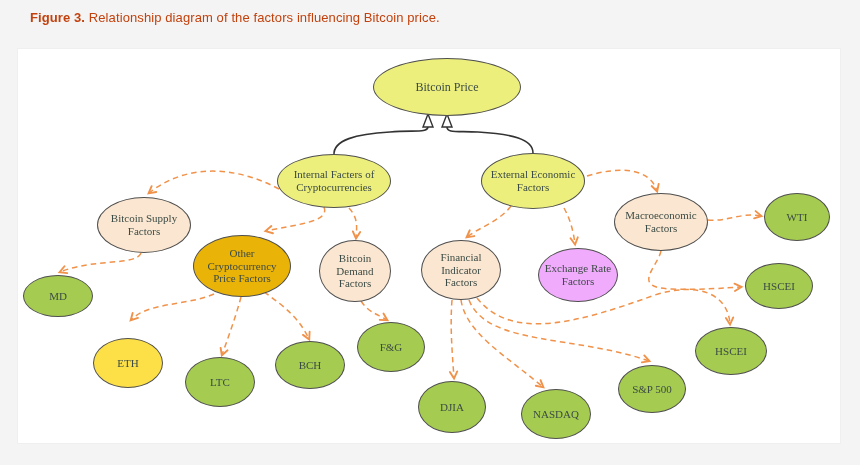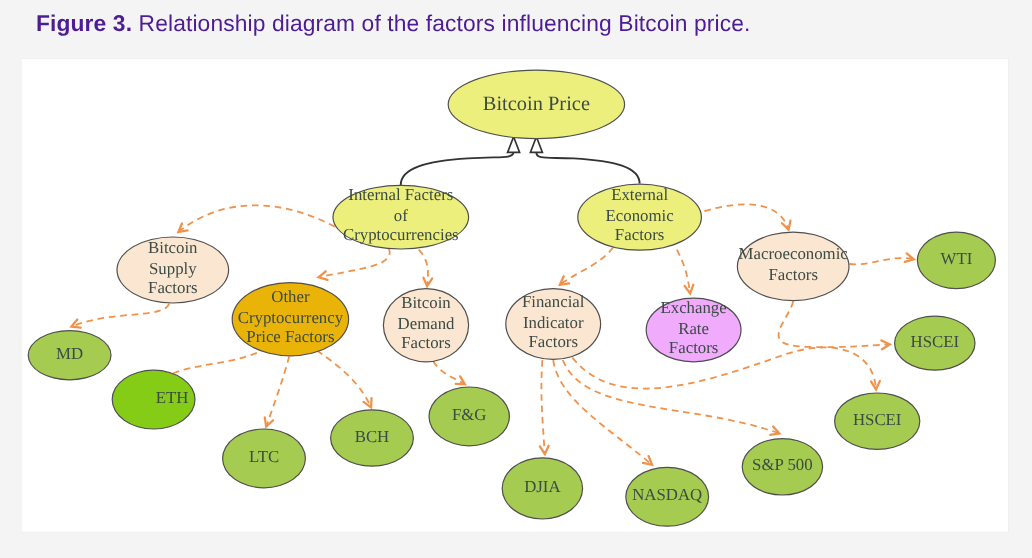--- a/index.html
+++ b/index.html
@@ -3,41 +3,41 @@
 <meta charset="utf-8">
 <style>
   html,body{margin:0;padding:0;}
   body{
     width:860px;height:465px;position:relative;overflow:hidden;
     background:#f5f4f5;
     font-family:"Liberation Sans", sans-serif;
   }
   .caption{
     position:absolute;left:30px;top:10px;
-    font-size:19px;color:#4c1d95;letter-spacing:.1px;
+    font-size:13px;color:#c2410c;letter-spacing:.1px;
   }
   .caption .fig-label{font-weight:bold;}
   .panel{
     position:absolute;left:17px;top:48px;width:824px;height:396px;
     background:#ffffff;border:1px solid #f0eff0;box-sizing:border-box;
   }
   svg.edges{position:absolute;left:0;top:0;pointer-events:none;}
   .edge-dashed{fill:none;stroke-width:1.5;stroke-dasharray:5.5 4;}
   .edge-solid{fill:none;stroke-width:1.6;}
   .gen-triangle{fill:#ffffff;stroke-width:1.4;}
   .node{
     position:absolute;border-radius:50%;box-sizing:border-box;
     border:1.6px solid #4f4f4f;
     display:flex;align-items:center;justify-content:center;
     text-align:center;
     font-family:"Liberation Serif", serif;
-    font-size:14px;line-height:1.18;color:#3c4b45;
+    font-size:11px;line-height:1.18;color:#3c4b45;
     padding:2px 5px;
   }
-  .node.root{font-size:17px;border-width:1.8px;align-items:center;}
+  .node.root{font-size:12px;border-width:1.8px;align-items:center;}
 </style>
 </head>
 <body>
 
 <div class="caption"><span class="fig-label">Figure 3.</span><span> Relationship diagram of the factors influencing Bitcoin price.</span></div>
 
 <div class="panel"></div>
 
 <svg class="edges" width="860" height="465" viewBox="0 0 860 465">
   <defs>
@@ -94,21 +94,21 @@
     </div>
     <div class="node" style="left: 538px; top: 248px; width: 80px; height: 54px; background: #f0abfc; border-color: rgb(79, 79, 79);">
       <span>Exchange Rate Factors</span>
     </div>
     <div class="node" style="left: 614px; top: 193px; width: 94px; height: 58px; background: rgb(251, 231, 209); border-color: rgb(79, 79, 79); text-align: center;">
       <span>Macroeconomic Factors</span>
     </div>
     <div class="node" style="left: 23px; top: 275px; width: 70px; height: 42px; background: rgb(165, 204, 80); border-color: rgb(79, 79, 79);">
       <span>MD</span>
     </div>
-    <div class="node" style="left: 93px; top: 308px; width: 70px; height: 50px; background: #84cc16; border-color: rgb(79, 79, 79); justify-content: flex-end;">
+    <div class="node" style="left: 93px; top: 338px; width: 70px; height: 50px; background: #fde047; border-color: rgb(79, 79, 79);">
       <span>ETH</span>
     </div>
     <div class="node" style="left: 185px; top: 357px; width: 70px; height: 50px; background: rgb(165, 204, 80); border-color: rgb(79, 79, 79);">
       <span>LTC</span>
     </div>
     <div class="node" style="left: 275px; top: 341px; width: 70px; height: 48px; background: rgb(165, 204, 80); border-color: rgb(79, 79, 79);">
       <span>BCH</span>
     </div>
     <div class="node" style="left: 357px; top: 322px; width: 68px; height: 50px; background: rgb(165, 204, 80); border-color: rgb(79, 79, 79);">
       <span>F&amp;G</span>

